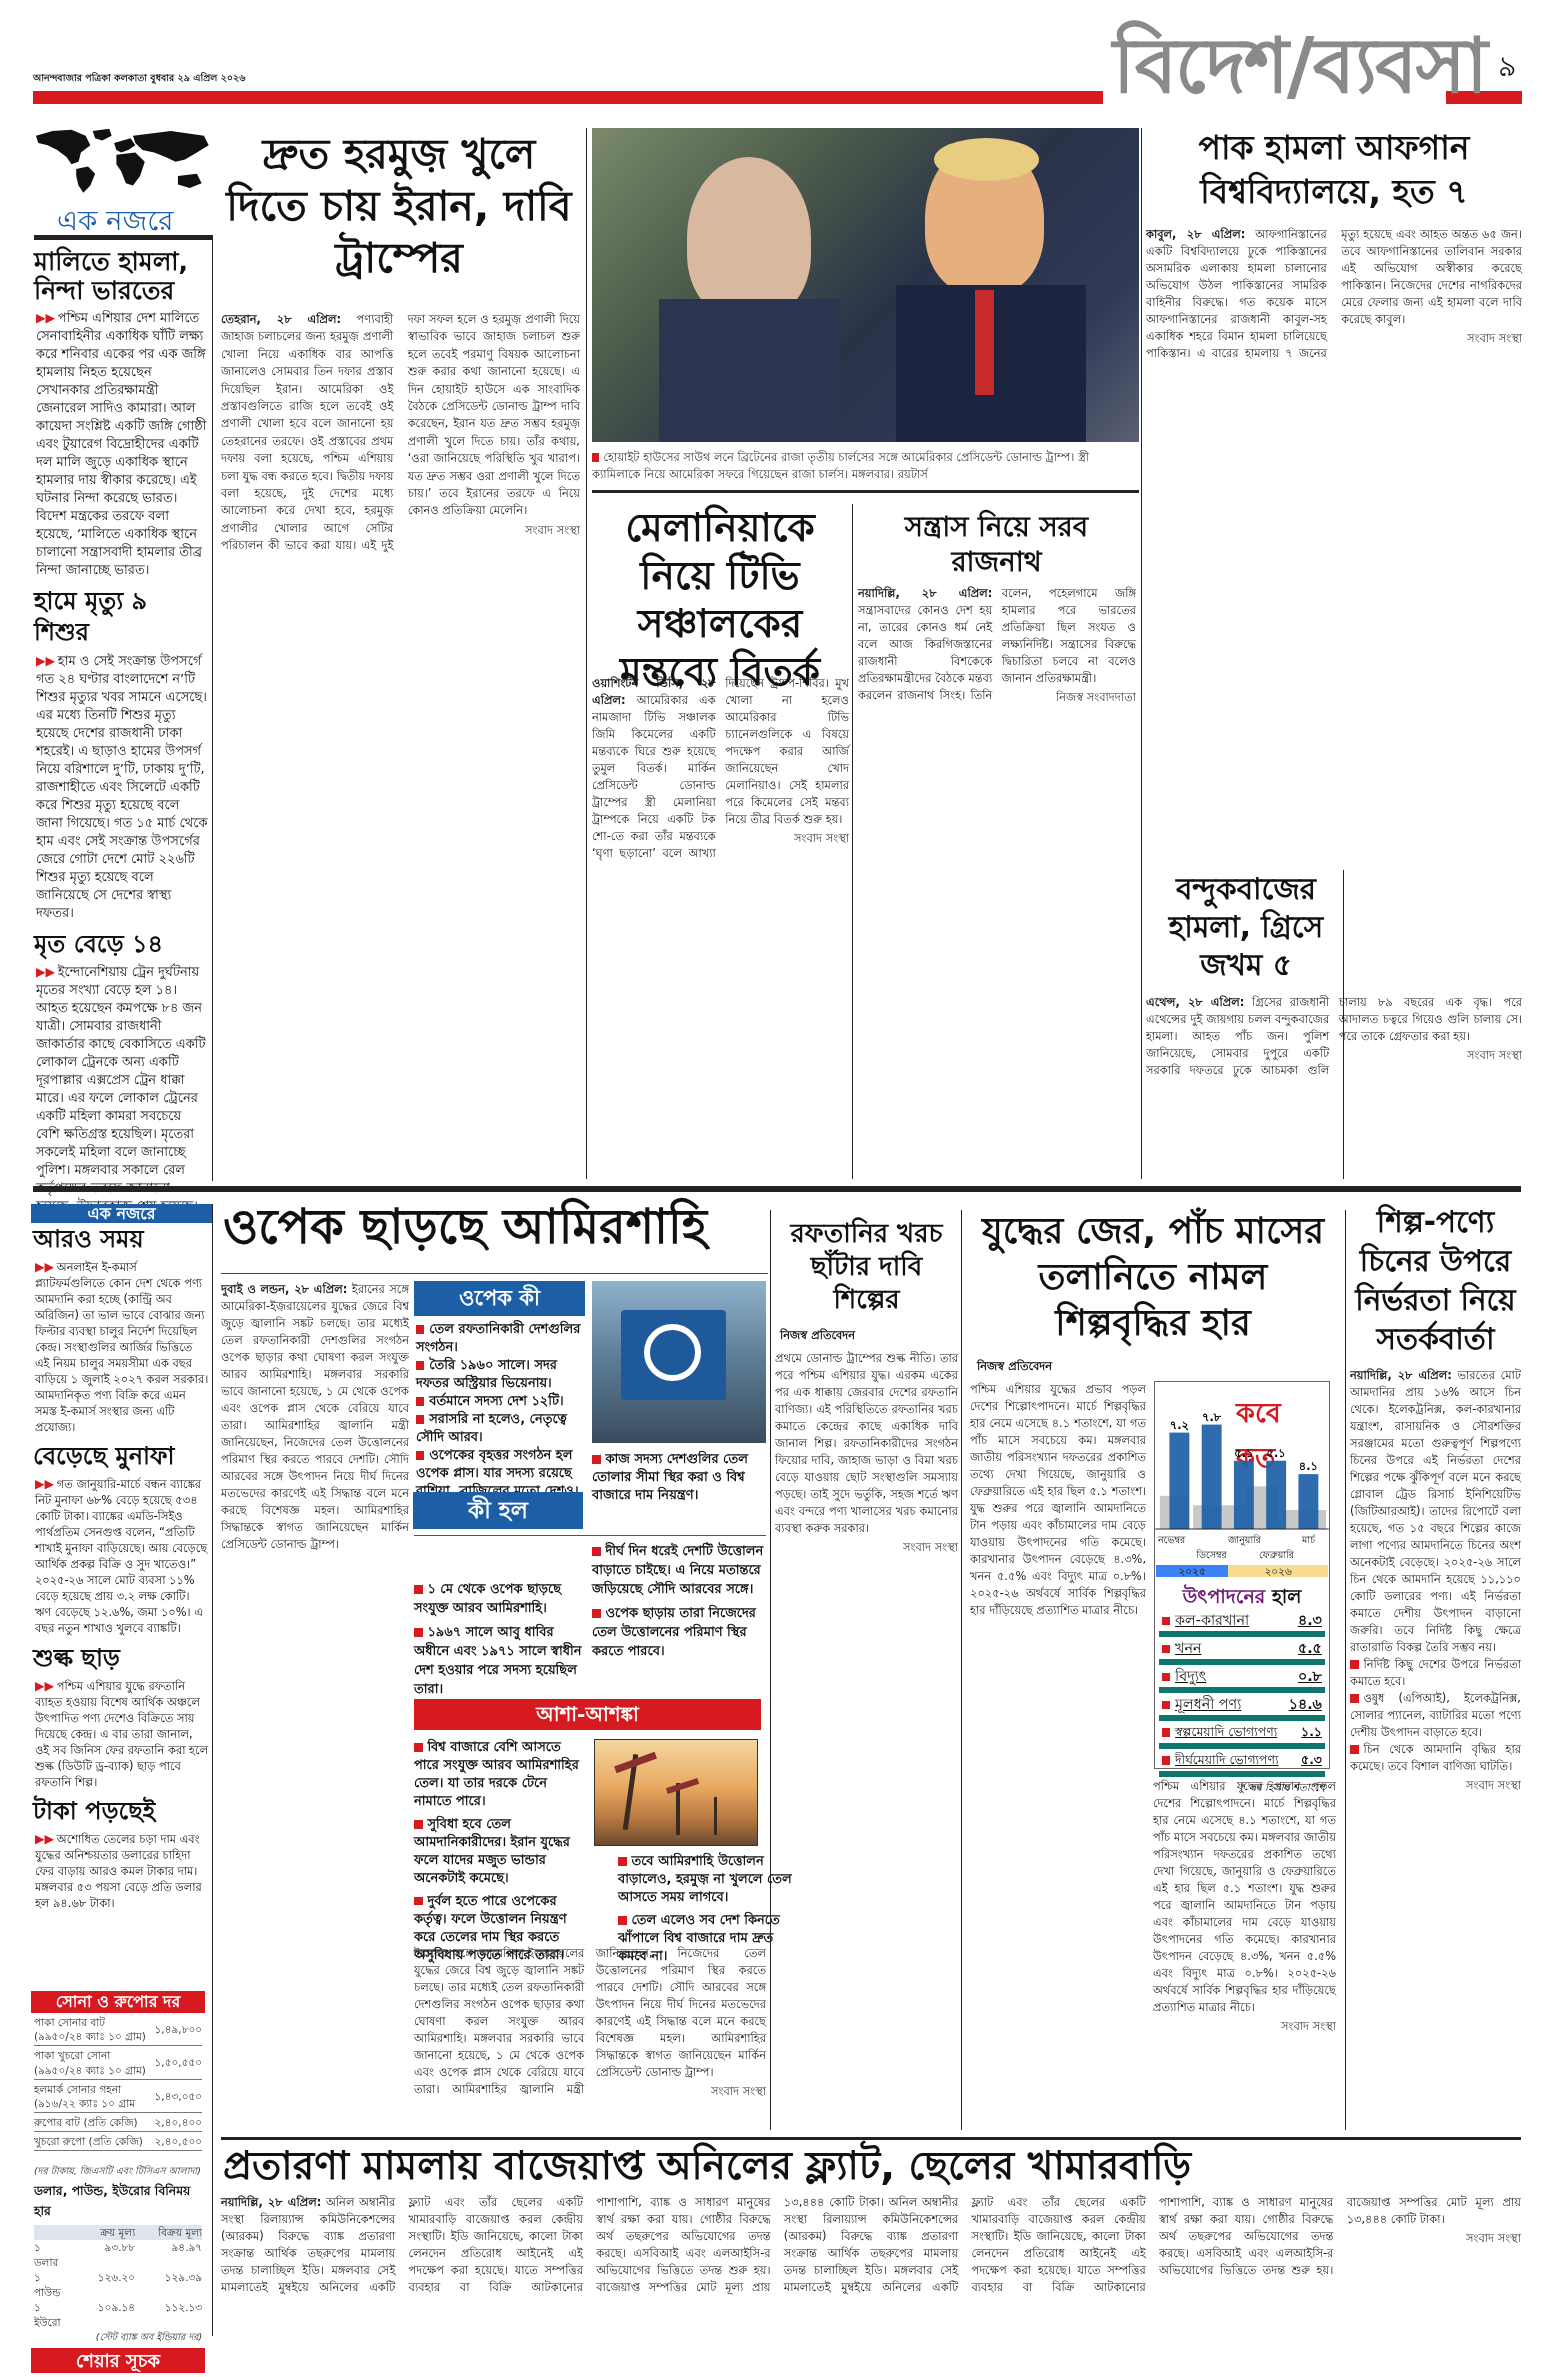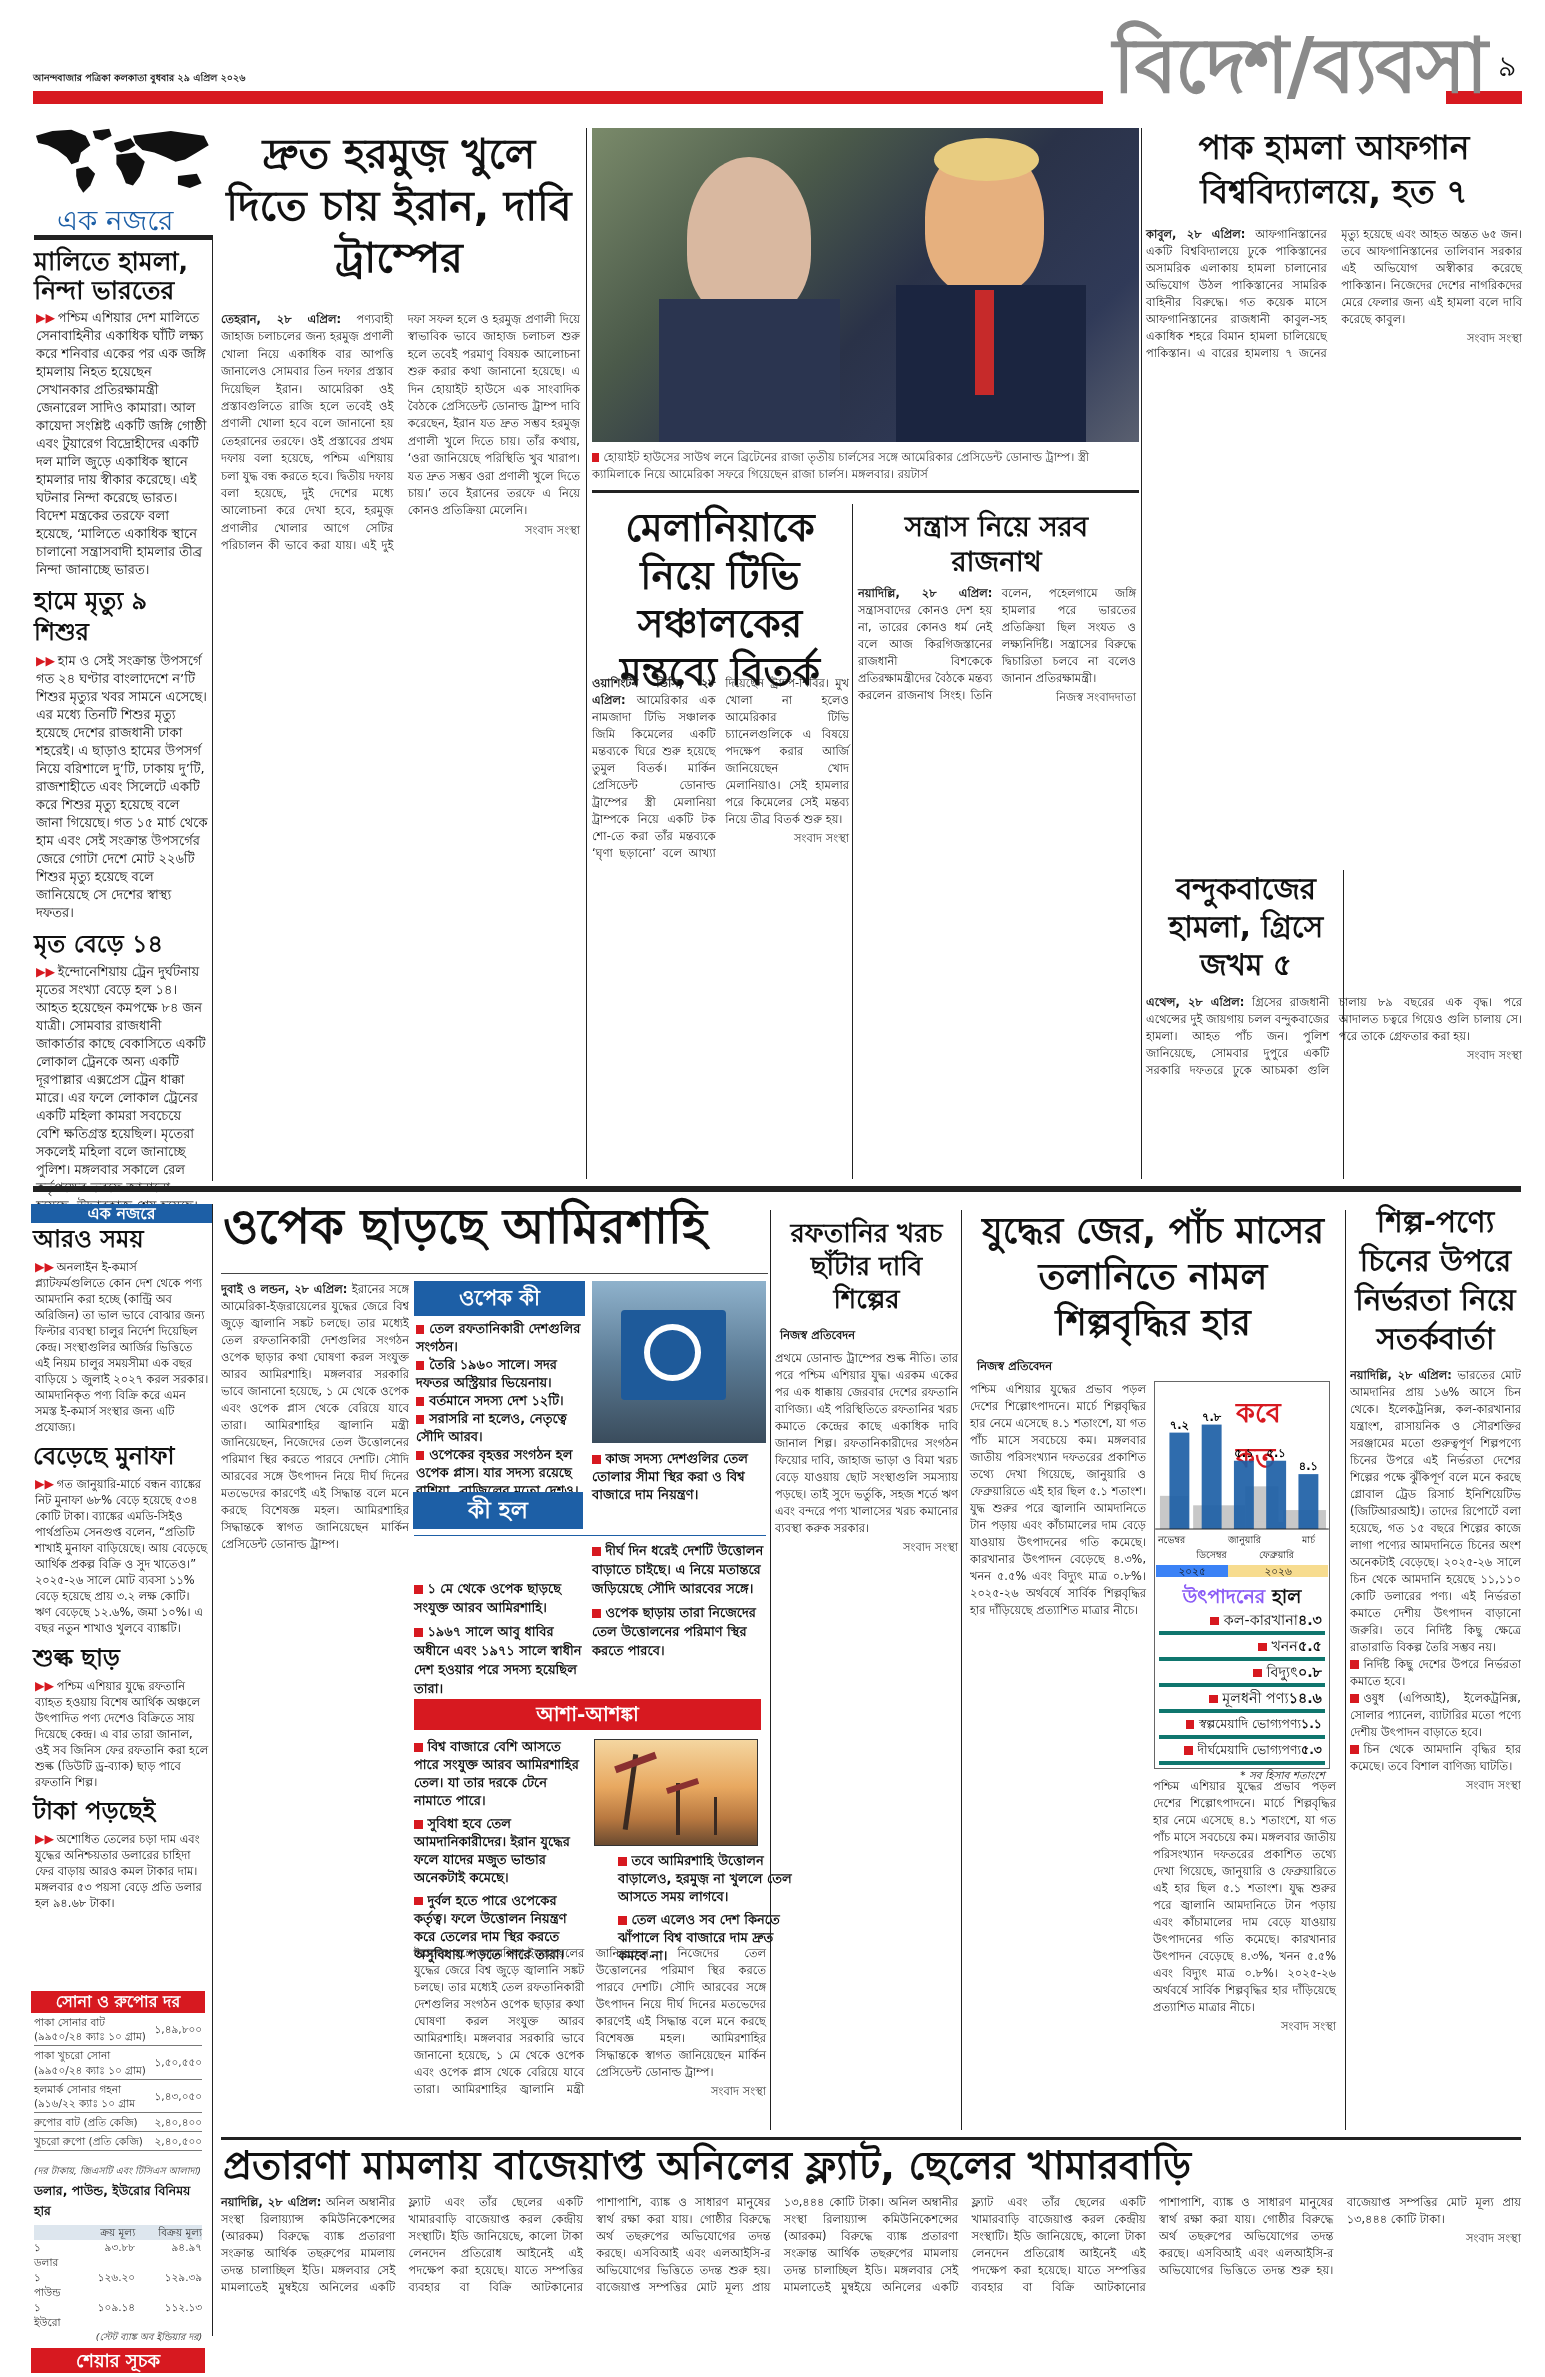--- a/index.html
+++ b/index.html
@@ -20,21 +20,21 @@
   .red-bar { background: #d71920; color: #fff; font-weight: bold; text-align: center; }
   .brief-h { font-weight: bold; font-size: 26px; line-height: 31px; margin: 6.7px 0 3.8px; }
   .brief-p { font-size: 13px; line-height: 18px; padding-left: 1.9px; }
   .photo { position: absolute; overflow: hidden; }
   .rate-row { display: flex; justify-content: space-between; align-items: center; border-bottom: 1px solid #777; padding: 1.9px 0; font-size: 10.5px; line-height: 14.3px; color: #333; }
   .fx-row { display: flex; font-size: 10.5px; line-height: 15px; color: #333; gap: 20px; }
   .fx-row span:nth-child(1) { width: 52px; }
   .fx-row span:nth-child(2) { width: 71px; text-align: right; }
   .fx-row span:nth-child(3) { width: 71px; text-align: right; }
   .idx-row { font-size: 14.3px; line-height: 19px; display: flex; justify-content: space-between; }
-  .prod-row { display: flex; justify-content: flex-end; align-items: center; border-bottom: 4px solid #0f766e; font-size: 14.3px; line-height: 22px; padding: 0 2.9px; }
+  .prod-row { display: flex; justify-content: space-between; align-items: center; border-bottom: 6px solid #0f766e; font-size: 14.3px; line-height: 22px; padding: 0 2.9px; text-decoration: underline; }
 </style>
 </head>
 <body>
 
 <div class="abs" style="left:33px;top:71px;font-size:9.5px;font-weight:bold;color:#222;">আনন্দবাজার পত্রিকা কলকাতা বুধবার ২৯ এপ্রিল ২০২৬</div>
 <div class="abs" style="left:33px;top:91px;width:1070px;height:13.3px;background:#d71920;"></div>
 <div class="abs" style="left:1446px;top:91px;width:76px;height:13.3px;background:#d71920;"></div>
 <div class="abs" style="left:1113px;top:21.4px;font-size:76px;font-weight:bold;color:#8a8a8a;line-height:90px;letter-spacing:-1.9px;">বিদেশ/ব্যবসা</div>
 <div class="abs" style="left:1498px;top:45px;font-size:28.5px;color:#111;">৯</div>
 
@@ -327,21 +327,21 @@
       <div style="position: absolute; font-size: 9.5px; white-space: nowrap; left: 35px; width: 43px; text-align: center; top: 166px;">ডিসেম্বর</div>
       <div style="position: absolute; font-size: 9.5px; white-space: nowrap; left: 68px; width: 43px; text-align: center; top: 151px;">জানুয়ারি</div>
       <div style="position: absolute; font-size: 9.5px; white-space: nowrap; left: 100px; width: 43px; text-align: center; top: 166px;">ফেব্রুয়ারি</div>
       <div style="position: absolute; font-size: 9.5px; white-space: nowrap; left: 132px; width: 43px; text-align: center; top: 151px;">মার্চ</div>
     </div>
   <div class="abs" style="left:1px;top:183px;width:172px;height:12.4px;display:flex;">
     <div style="width:42%;background:#3b82f6;text-align:center;font-size:10.5px;line-height:12.4px;">২০২৫</div>
     <div style="width:58%;background:#f7dc8f;text-align:center;font-size:10.5px;line-height:12.4px;">২০২৬</div>
   </div>
   <div class="abs" style="left:0;top:200px;width:174px;text-align:center;font-size:19px;font-weight:bold;">
-    <span style="color:#8b5cf6;">উৎপাদনের</span>
+    <span style="color:#701a75;">উৎপাদনের</span>
     <span>হাল</span>
   </div>
   <div class="abs" style="left:3.8px;top:227px;width:166px;">
     <div class="prod-row">
         <span><span class="sq"></span><span>কল-কারখানা</span></span>
         <span style="font-weight:bold;">৪.৩</span>
       </div>
     <div class="prod-row">
         <span><span class="sq"></span><span>খনন</span></span>
         <span style="font-weight:bold;">৫.৫</span>

